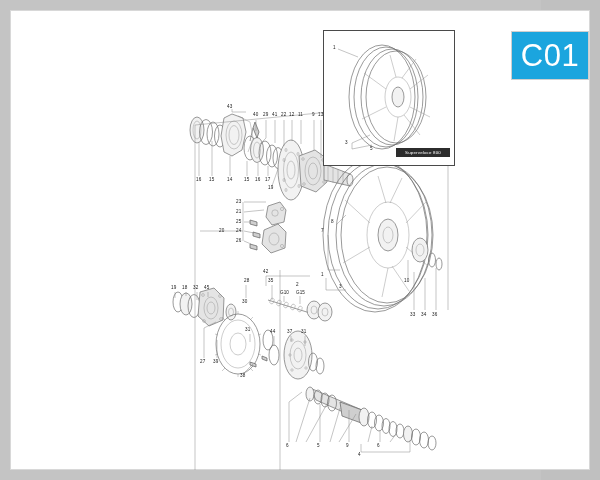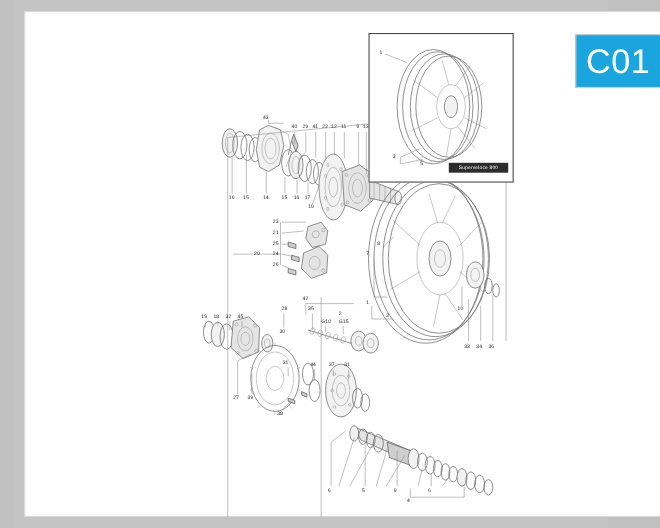--- a/index.html
+++ b/index.html
@@ -3,21 +3,21 @@
 <meta charset="utf-8">
 <style>
   html,body{margin:0;padding:0;}
   body{
     width:600px;height:480px;
     background:#c0c0c0;
     font-family:"Liberation Sans",sans-serif;
     overflow:hidden;
   }
   #frame{
-    position:absolute;left:12px;top:0;width:541px;height:480px;
+    position:absolute;left:0;top:0;width:541px;height:480px;
     background:#c4c4c4;
     box-sizing:border-box;
     padding-left:25px;
   }
   #canvas{
     position:absolute;left:10px;top:10px;
     width:580px;height:460px;
     background:#ffffff;
     box-shadow:0 0 0 1px #d8d8d8 inset;
     overflow:hidden;

